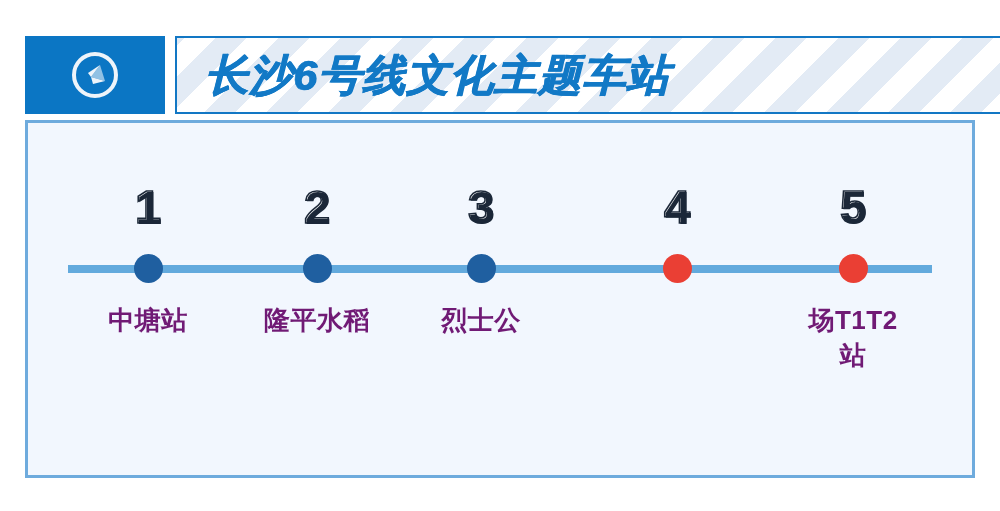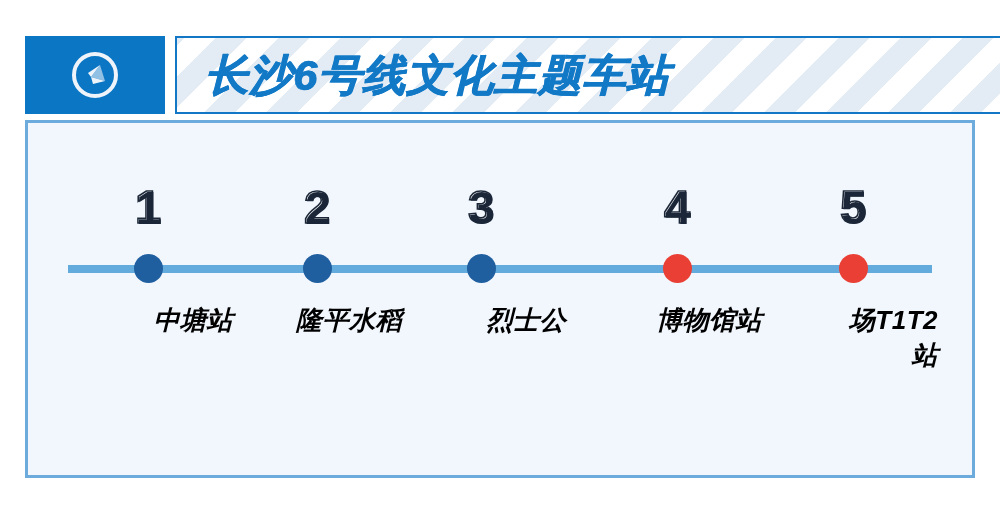--- a/index.html
+++ b/index.html
@@ -130,28 +130,27 @@
     border-radius: 50%;
   }
 
   .dot-blue { background: #1f5fa0; }
   .dot-red  { background: #ea3f34; }
 
   .station-label {
     position: absolute;
     left: 0;
     width: 170px;
-    text-align: right;
+    text-align: center;
     font-size: 26px;
     line-height: 1.33;
     font-weight: bold;
-    color: #000000;
+    color: #701a75;
     letter-spacing: 0.5px;
     word-break: break-all;
-    font-style: italic;
   }
 
   .station-label .lbl-line { display: block; }
 </style>
 </head>
 <body>
 
 <div id="header">
 
   <div id="icon-box">
@@ -194,21 +193,20 @@
     <div class="station-dot dot-blue" style="top:-11px;"></div>
     <div class="station-label" style="top:38px;">
       <span class="lbl-line">烈士公</span>
     </div>
   </div>
 
   <div class="station" style="left:609px;">
     <div class="station-number" style="top:-82px;">4</div>
     <div class="station-dot dot-red" style="top:-11px;"></div>
     <div class="station-label" style="top:38px;">
-      <span class="lbl-line">博物馆站</span>
     </div>
   </div>
 
   <div class="station" style="left:785px;">
     <div class="station-number" style="top:-82px;">5</div>
     <div class="station-dot dot-red" style="top:-11px;"></div>
     <div class="station-label" style="top:38px;">
       <span class="lbl-line">场T1T2</span>
       <span class="lbl-line">站</span>
     </div>

